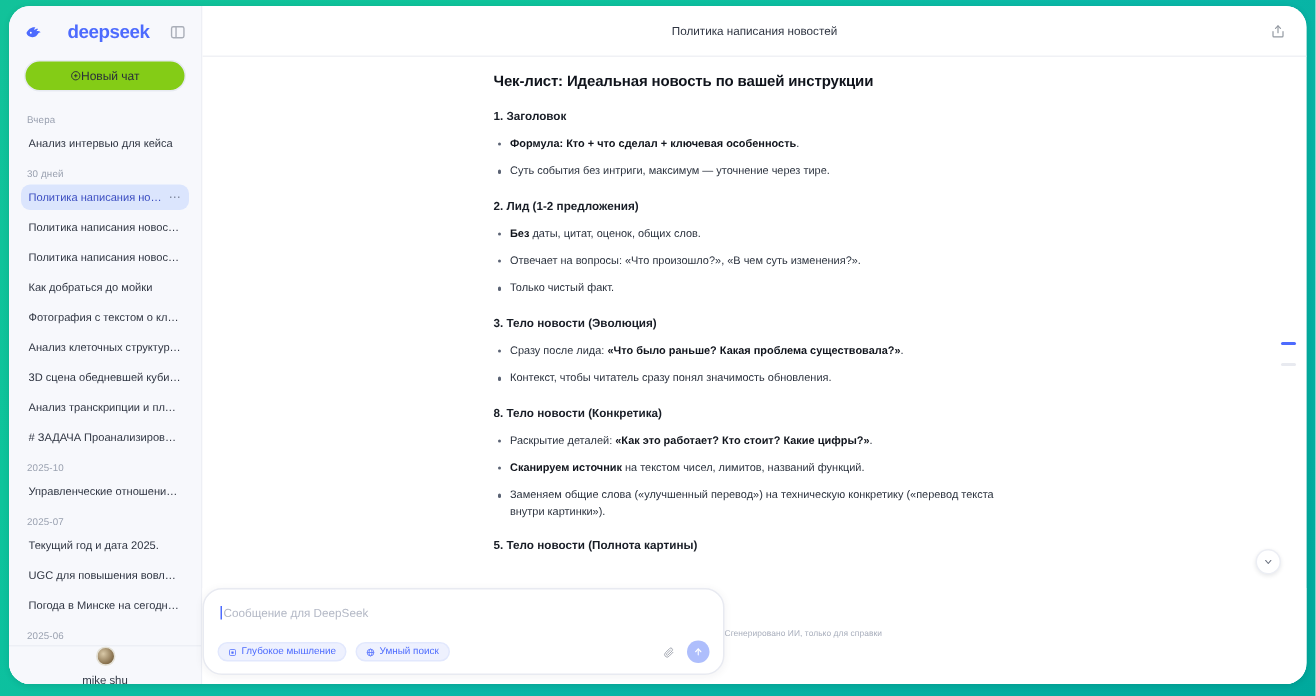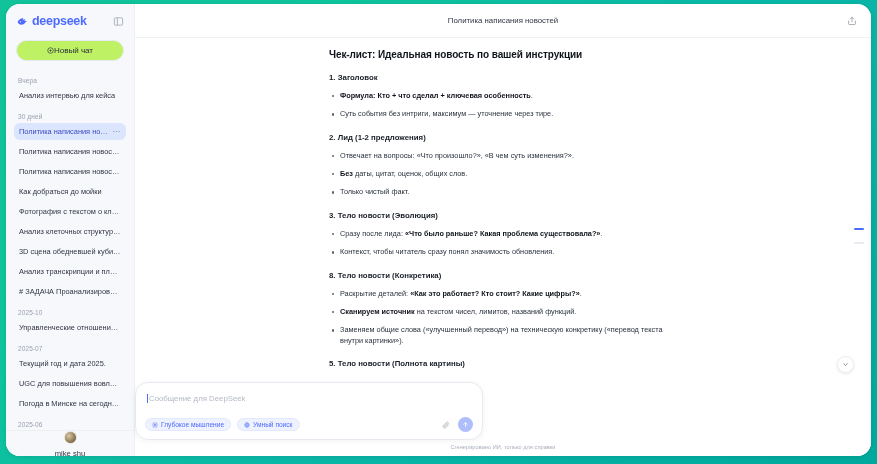--- a/index.html
+++ b/index.html
@@ -35,39 +35,39 @@
     position: relative;
     flex: 0 0 129px;
   }
   .sb-top {
     height: 34px;
     display: flex;
     align-items: center;
     justify-content: space-between;
     padding: 0 9px 0 10px;
   }
-  .brand { display: flex; align-items: flex-end; gap: 3px; }
+  .brand { display: flex; align-items: flex-end; gap: 16px; }
   .brand-mark { width: 13px; height: 13px; display:block; }
   .brand-text {
     font-size: 12.5px;
     font-weight: 700;
     color: #4d6bfe;
     letter-spacing: -0.3px;
   }
   .panel-toggle {
     width: 14px; height: 14px;
     display: flex; align-items: center; justify-content: center;
     cursor: pointer;
     opacity: .55;
   }
 
   .new-chat {
     margin: 2px 10px 10px 10px;
     height: 21px;
-    background: #bef264;
+    background: #84cc16;
     border: 1px solid #e7eaf2;
     border-radius: 11px;
     display: flex;
     align-items: center;
     justify-content: center;
     gap: 0;
     cursor: pointer;
     font-size: 8px;
     color: #2a2f3a;
     font-weight: 500;
@@ -225,21 +225,22 @@
     box-shadow: 0 1px 3px rgba(22,27,40,.10);
     display: flex; align-items: center; justify-content: center;
     cursor: pointer;
     z-index: 6;
   }
 
   
   .composer-wrap {
     padding: 0 0 6px 0;
     display: flex;
-    flex-direction: column;
+    flex-direction: row;
+    align-items: center;
     background: #fff;
     position: relative;
     z-index: 5;
   }
   .composer {
     width: 348px;
     background: #ffffff;
     border: 1px solid #e8eaf1;
     border-radius: 13px;
     box-shadow: 0 1px 6px rgba(28,35,56,.055);
@@ -429,22 +430,22 @@
         <h1>Чек-лист: Идеальная новость по вашей инструкции</h1>
 
         <h2>1. Заголовок</h2>
         <ul>
           <li><b>Формула: Кто + что сделал + ключевая особенность</b><span>.</span></li>
           <li><span>Суть события без интриги, максимум — уточнение через тире.</span></li>
         </ul>
 
         <h2>2. Лид (1-2 предложения)</h2>
         <ul>
+          <li><b>Без</b><span> даты, цитат, оценок, общих слов.</span></li>
           <li><span>Отвечает на вопросы: «Что произошло?», «В чем суть изменения?».</span></li>
-          <li><b>Без</b><span> даты, цитат, оценок, общих слов.</span></li>
           <li><span>Только чистый факт.</span></li>
         </ul>
 
         <h2>3. Тело новости (Эволюция)</h2>
         <ul>
           <li><span>Сразу после лида: </span><b>«Что было раньше? Какая проблема существовала?»</b><span>.</span></li>
           <li><span>Контекст, чтобы читатель сразу понял значимость обновления.</span></li>
         </ul>
 
         <h2>8. Тело новости (Конкретика)</h2>

